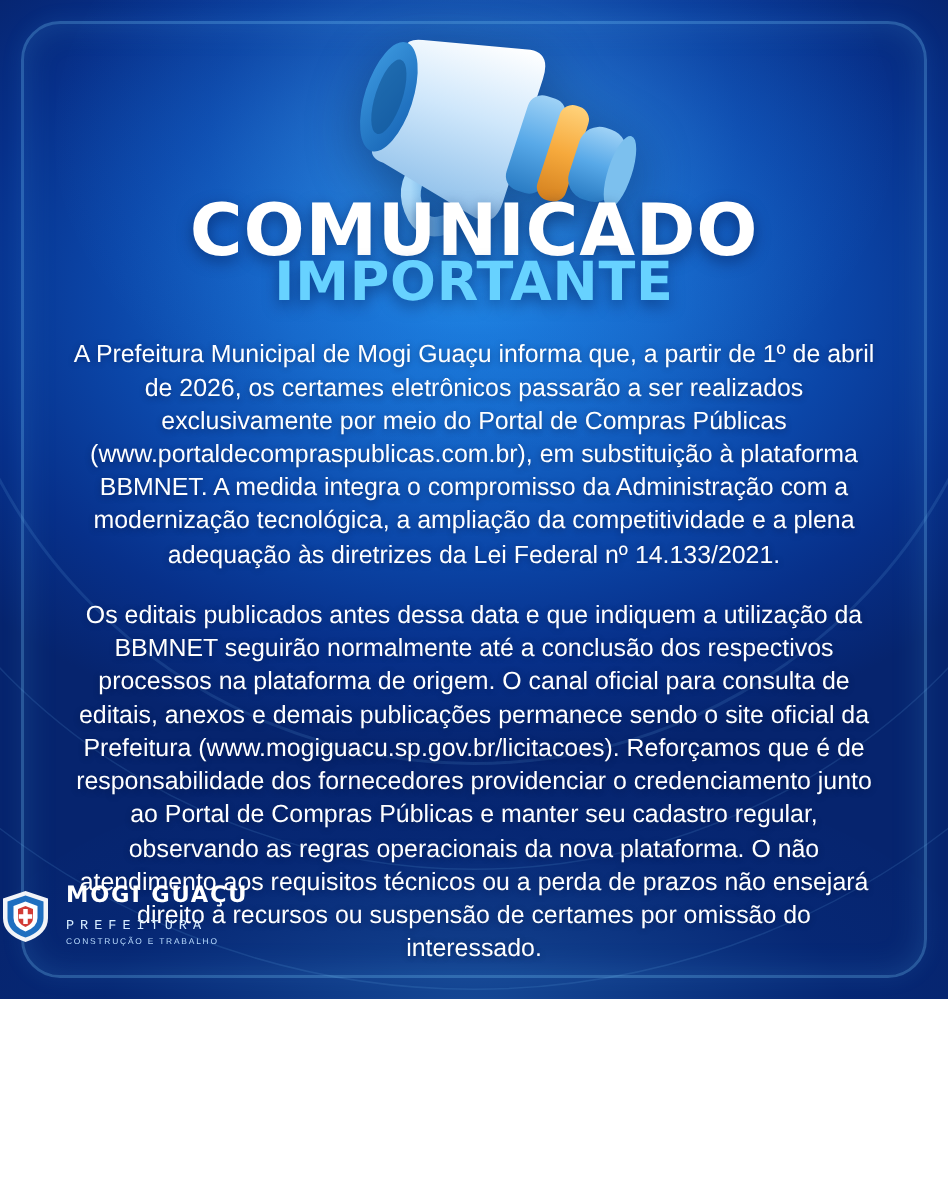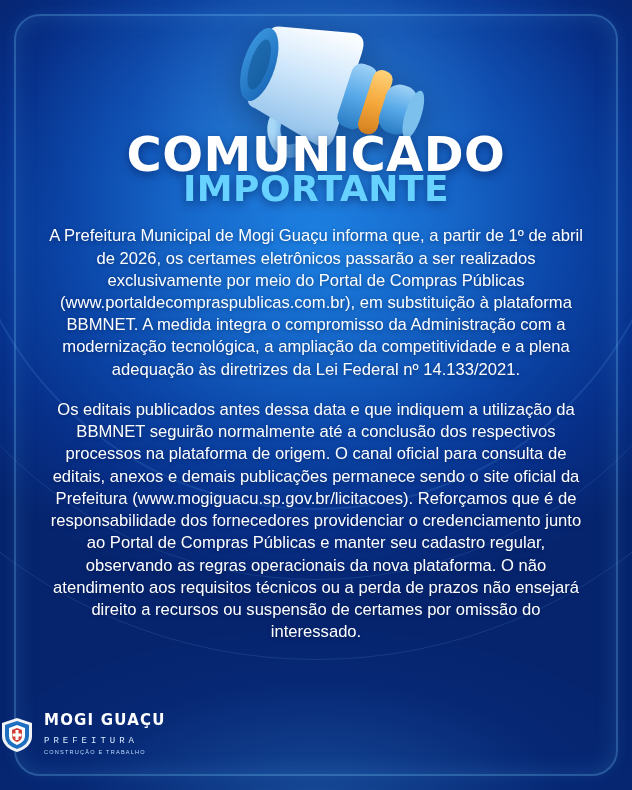--- a/index.html
+++ b/index.html
@@ -4,21 +4,21 @@
 <style>
   * { box-sizing: border-box; }
   html, body {
     margin: 0; padding: 0;
     width: 632px; height: 790px;
     font-family: "Liberation Sans", sans-serif;
   }
   #poster {
     position: relative;
     width: 632px;
-    height: 790px;
+    height: 666px;
     overflow: hidden;
     background:
       radial-gradient(ellipse 70% 46% at 50% 30%, #1a7fe0 0%, #1567c9 28%, #0b46a8 55%, #07308a 78%, #06246e 100%),
       linear-gradient(180deg, #06286f 0%, #0a46a5 45%, #052a73 100%);
   }
   
   .ring {
     position: absolute;
     border-radius: 50%;
     border: 1px solid rgba(120,200,255,0.13);

